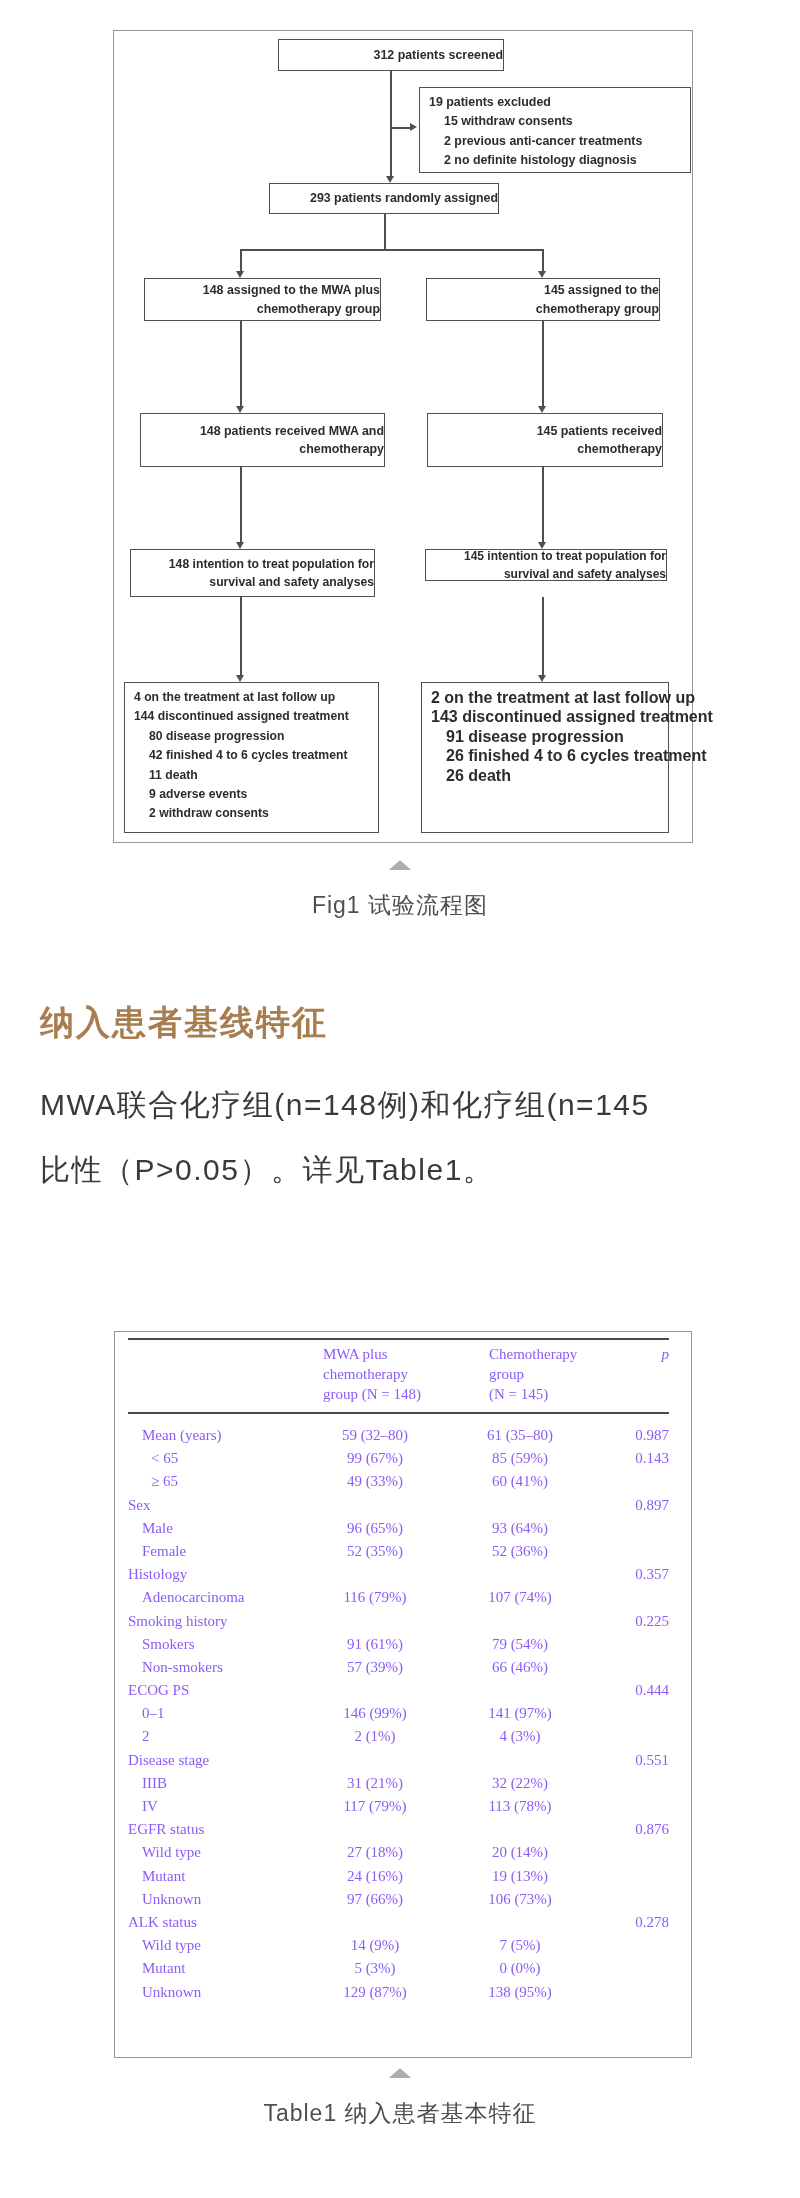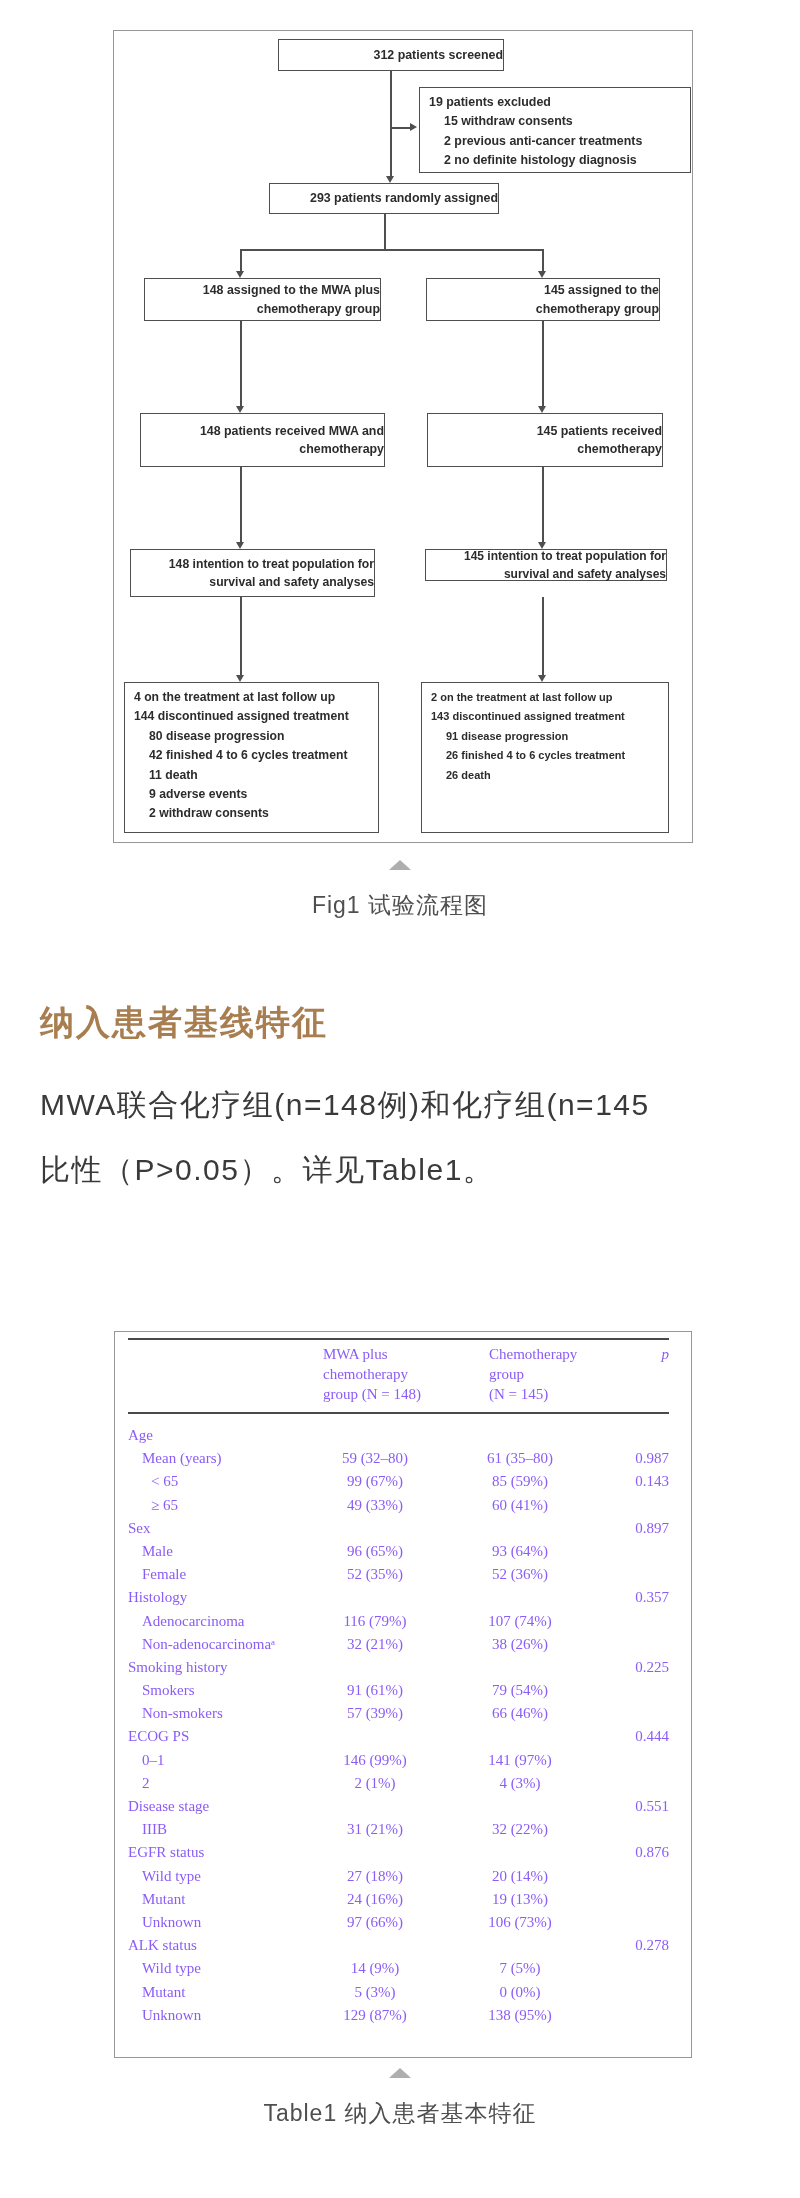--- a/index.html
+++ b/index.html
@@ -131,21 +131,21 @@
 
     <div class="fbox lbox" style="left:10px;top:651px;width:255px;height:151px;font-size:12.2px">
         <div>4 on the treatment at last follow up</div>
         <div>144 discontinued assigned treatment</div>
         <div class="ind">80 disease progression</div>
         <div class="ind">42 finished 4 to 6 cycles treatment</div>
         <div class="ind">11 death</div>
         <div class="ind">9 adverse events</div>
         <div class="ind">2 withdraw consents</div>
       </div>
-    <div class="fbox lbox" style="left:307px;top:651px;width:248px;height:151px;font-size:11px">
+    <div class="fbox lbox" style="left:307px;top:651px;width:248px;height:151px;font-size:16px">
         <div>2 on the treatment at last follow up</div>
         <div>143 discontinued assigned treatment</div>
         <div class="ind">91 disease progression</div>
         <div class="ind">26 finished 4 to 6 cycles treatment</div>
         <div class="ind">26 death</div>
       </div>
   </div>
 
   <div class="tri" style="left:389px;top:860px"></div>
   <div class="caption" style="top:890px">Fig1 试验流程图</div>
@@ -168,26 +168,20 @@
       <div class="h-col3">
           <div>Chemotherapy</div>
           <div>group</div>
           <div>(N = 145)</div>
         </div>
       <div class="h-p">p</div>
     </div>
     <div class="rule" style="top:80px"></div>
     <div id="table-rows">
         <div class="t-row">
-          <div class="t-cell label l0">Age</div>
-          <div class="t-cell val"></div>
-          <div class="t-cell val"></div>
-          <div class="t-cell pval"></div>
-        </div>
-        <div class="t-row">
           <div class="t-cell label l1">Mean (years)</div>
           <div class="t-cell val">59 (32–80)</div>
           <div class="t-cell val">61 (35–80)</div>
           <div class="t-cell pval">0.987</div>
         </div>
         <div class="t-row">
           <div class="t-cell label l2">&lt; 65</div>
           <div class="t-cell val">99 (67%)</div>
           <div class="t-cell val">85 (59%)</div>
           <div class="t-cell pval">0.143</div>
@@ -222,26 +216,20 @@
           <div class="t-cell val"></div>
           <div class="t-cell pval">0.357</div>
         </div>
         <div class="t-row">
           <div class="t-cell label l1">Adenocarcinoma</div>
           <div class="t-cell val">116 (79%)</div>
           <div class="t-cell val">107 (74%)</div>
           <div class="t-cell pval"></div>
         </div>
         <div class="t-row">
-          <div class="t-cell label l1">Non-adenocarcinomaᵃ</div>
-          <div class="t-cell val">32 (21%)</div>
-          <div class="t-cell val">38 (26%)</div>
-          <div class="t-cell pval"></div>
-        </div>
-        <div class="t-row">
           <div class="t-cell label l0">Smoking history</div>
           <div class="t-cell val"></div>
           <div class="t-cell val"></div>
           <div class="t-cell pval">0.225</div>
         </div>
         <div class="t-row">
           <div class="t-cell label l1">Smokers</div>
           <div class="t-cell val">91 (61%)</div>
           <div class="t-cell val">79 (54%)</div>
           <div class="t-cell pval"></div>
@@ -276,20 +264,26 @@
           <div class="t-cell val"></div>
           <div class="t-cell pval">0.551</div>
         </div>
         <div class="t-row">
           <div class="t-cell label l1">IIIB</div>
           <div class="t-cell val">31 (21%)</div>
           <div class="t-cell val">32 (22%)</div>
           <div class="t-cell pval"></div>
         </div>
         <div class="t-row">
+          <div class="t-cell label l1">IV</div>
+          <div class="t-cell val">117 (79%)</div>
+          <div class="t-cell val">113 (78%)</div>
+          <div class="t-cell pval"></div>
+        </div>
+        <div class="t-row">
           <div class="t-cell label l0">EGFR status</div>
           <div class="t-cell val"></div>
           <div class="t-cell val"></div>
           <div class="t-cell pval">0.876</div>
         </div>
         <div class="t-row">
           <div class="t-cell label l1">Wild type</div>
           <div class="t-cell val">27 (18%)</div>
           <div class="t-cell val">20 (14%)</div>
           <div class="t-cell pval"></div>

